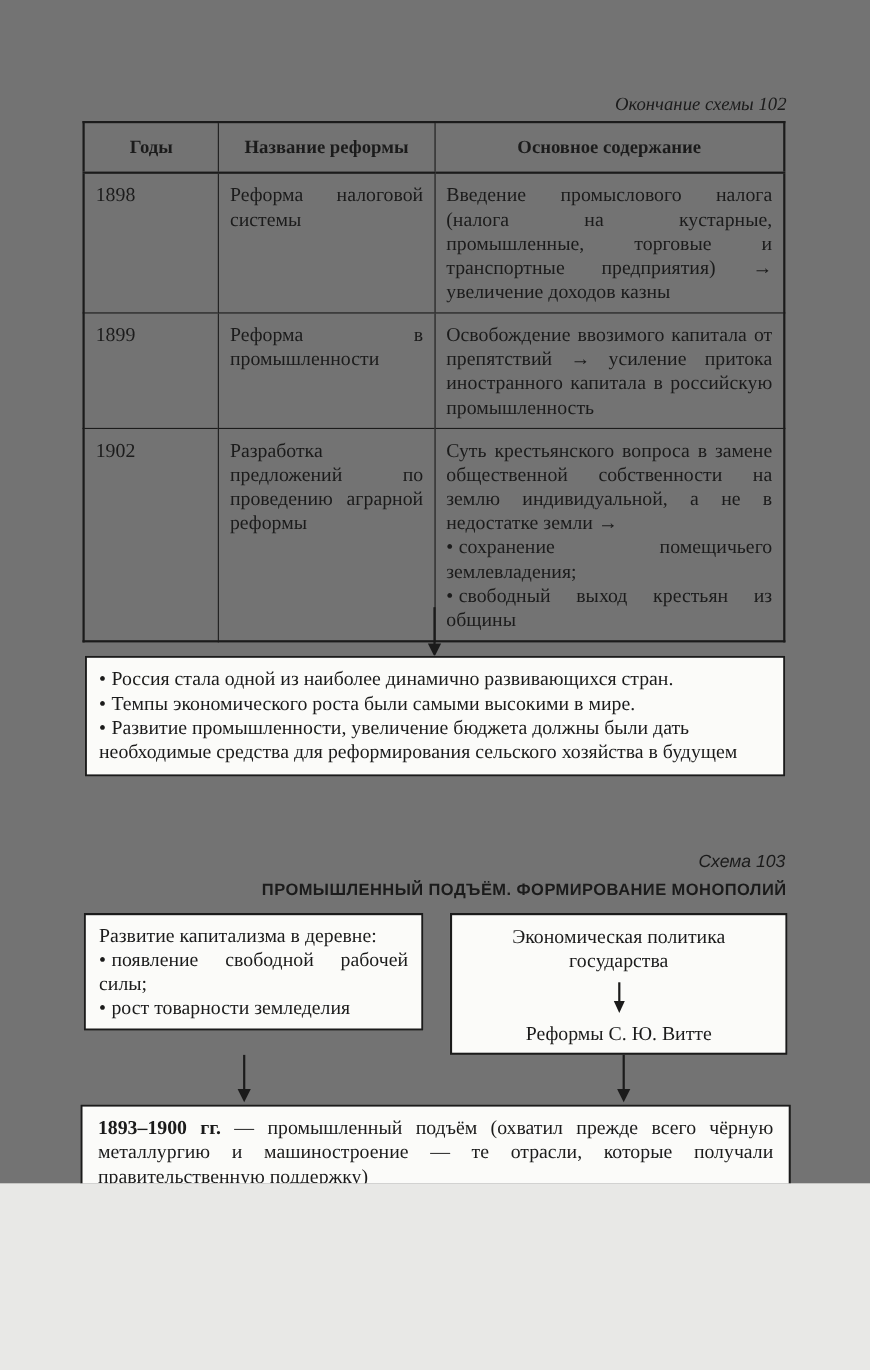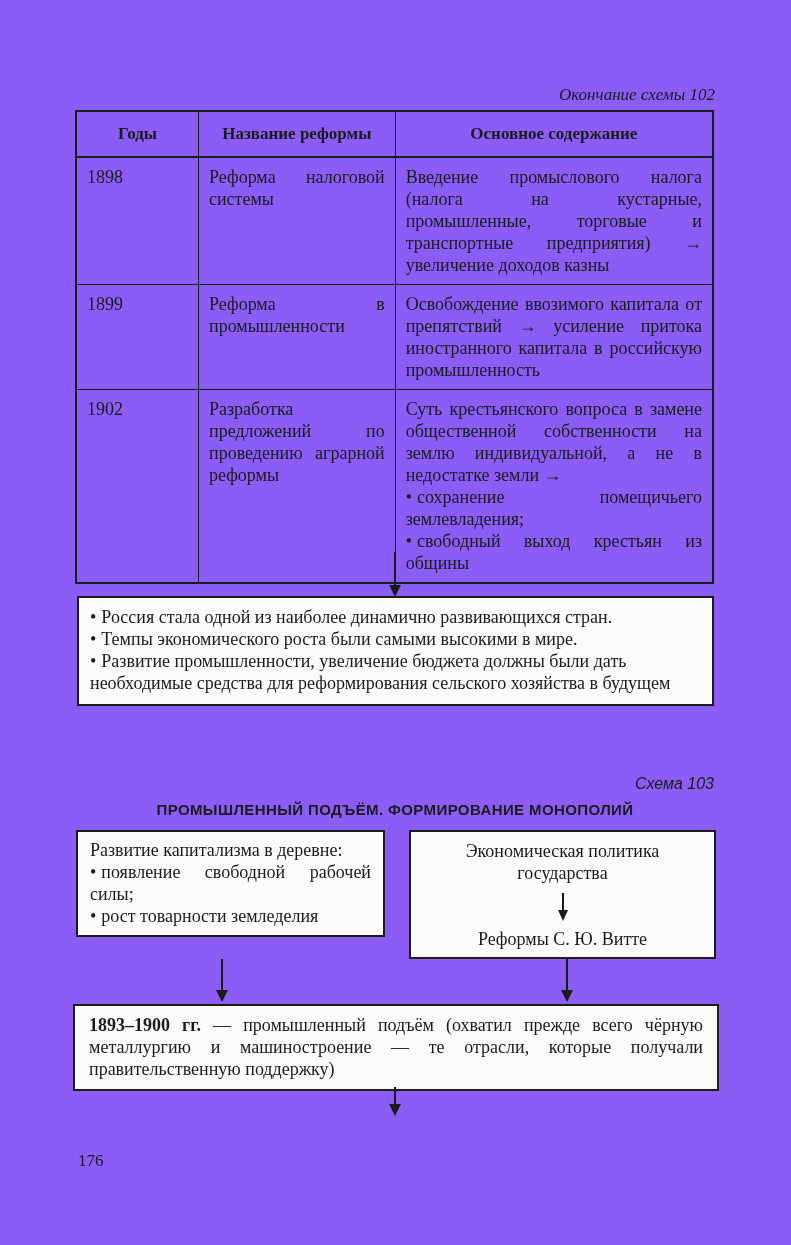--- a/index.html
+++ b/index.html
@@ -1,20 +1,20 @@
 <!DOCTYPE html>
 <html lang="ru"><head>
 <meta charset="utf-8">
 <style>
   html,body{margin:0;padding:0;background:#e8e8e6;}
   .page{
     position:relative;
-    width:791px;height:1245px;
+    width:791px;height:1076px;
     margin:0 auto;
-    background:#8b5cf6;
+    background:#737373;
     color:#1b1b1b;
     font-family:"Liberation Serif","DejaVu Serif",serif;
     font-size:18px;line-height:22px;
     overflow:hidden;
   }
   .abs{position:absolute;}
 
   
   .cont-note{
     top:84px;right:76px;
@@ -76,21 +76,21 @@
   .res-body{padding:8px 11px 10px;}
 
   
   .scheme-label{
     top:773px;right:77px;
     font-family:"Liberation Sans","DejaVu Sans",sans-serif;
     font-style:italic;font-size:16px;
   }
   .scheme-title{
     left:75px;top:799px;width:640px;
-    text-align:center;
+    text-align:right;
     font-family:"Liberation Sans","DejaVu Sans",sans-serif;
     font-weight:bold;font-size:15px;letter-spacing:.4px;
   }
 
   .box{
     position:absolute;border:2px solid #1b1b1b;
     background:#fbfbf9;
   }
   .left-box{left:76px;top:830px;width:281px;padding:7px 12px 8px;text-align:justify;}
   .right-box{

